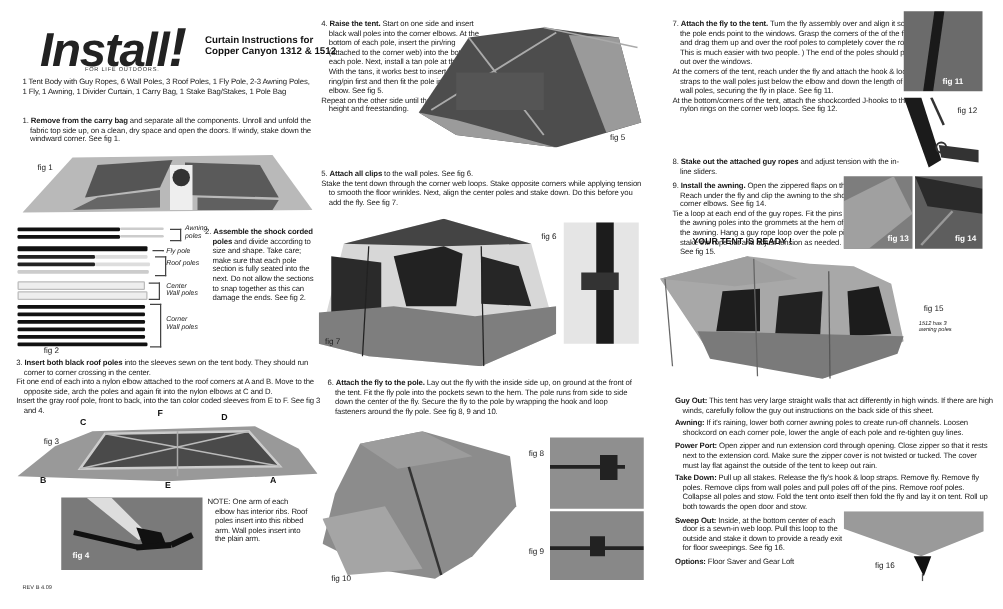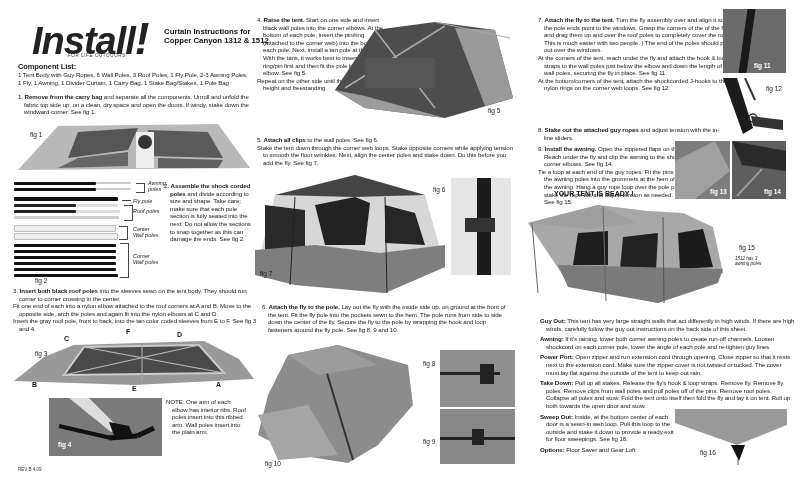--- a/index.html
+++ b/index.html
@@ -29,21 +29,20 @@
 <div class="abs" style="left:32px;top:14px;">
   <span class="logo">Install</span><span class="logo" style="font-size:44px;">!</span>
 </div>
 <div class="abs tagline" style="left:68px;top:53px;">FOR LIFE OUTDOORS.</div>
 <div class="abs" style="left:164px;top:27px;">
   <div class="title-txt">Curtain Instructions for</div>
   <div class="title-txt">Copper Canyon 1312 &amp; 1512</div>
 </div>
 
 <div class="abs txt" style="left:18px;top:62px;width:240px;">
-  <div style="font-weight:bold;font-size:7.5px;line-height:9px;">Component List:</div>
   <div>1 Tent Body with Guy Ropes,  6 Wall Poles,  3 Roof Poles, 1 Fly Pole,  2-3 Awning Poles,</div>
   <div>1 Fly, 1 Awning, 1 Divider Curtain, 1 Carry Bag, 1 Stake Bag/Stakes,  1 Pole Bag</div>
 </div>
 
 <div class="abs txt" style="left:18px;top:93px;width:240px;">
   <p class="hang"><span>1.</span> <b>Remove from the carry bag</b><span> and separate all the components. Unroll and unfold the fabric top side up, on a clean, dry space and open the doors. If windy, stake down the windward corner. See fig 1.</span></p>
 </div>
 
 <div class="abs" style="left:18px;top:122px;width:232px;height:50px;">
   <svg width="232" height="50" viewBox="0 0 232 50">

